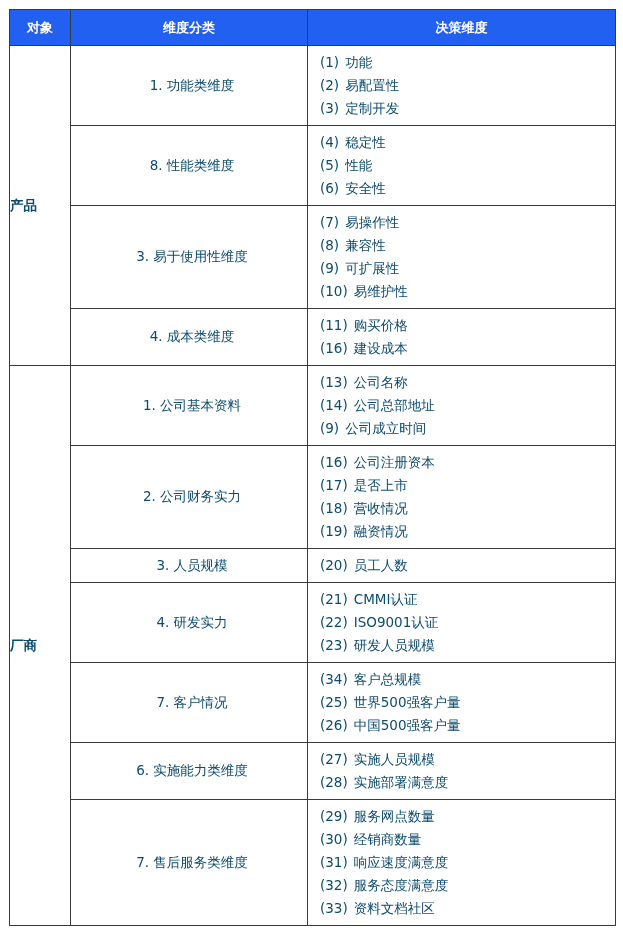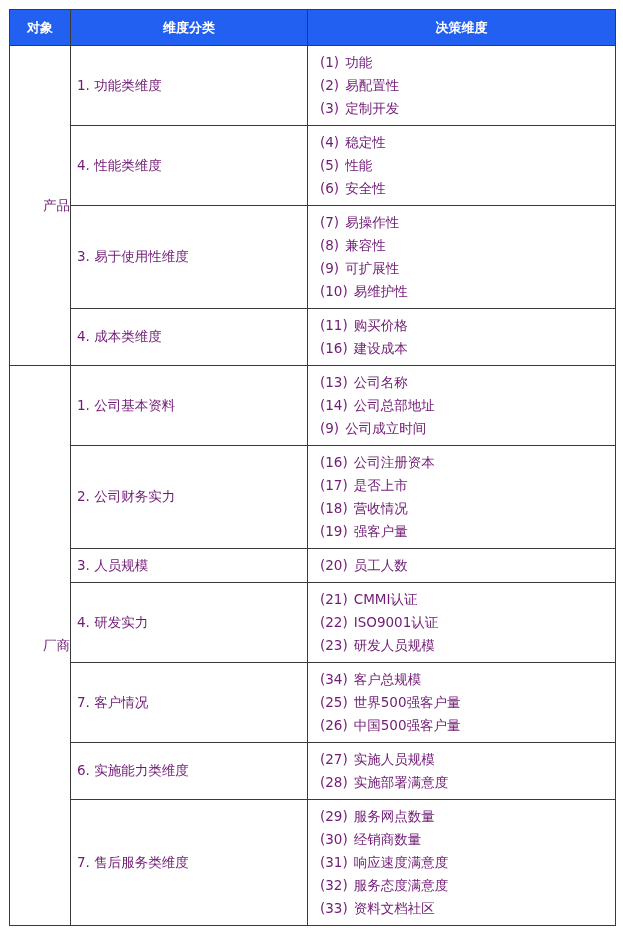--- a/index.html
+++ b/index.html
@@ -7,25 +7,25 @@
          font-family: "DejaVu Sans", "Liberation Sans", sans-serif; }
   table.grid {
     position: absolute; left: 9px; top: 9px;
     width: 606px; border-collapse: collapse; table-layout: fixed;
   }
   table.grid th {
     background: #2160f0; color: #ffffff; font-weight: bold; font-size: 13px;
     height: 35px; text-align: center; border: 1px solid #3a3a3a; padding: 0;
   }
   table.grid td {
-    border: 1px solid #3a3a3a; color: #701a75; font-size: 13.5px;
+    border: 1px solid #3a3a3a; color: #0c4a6e; font-size: 13.5px;
     vertical-align: middle; padding: 0;
   }
-  td.obj { text-align: right; font-weight: normal; color: #111; font-size: 13.5px; }
-  td.cat { padding-left: 6px !important; }
+  td.obj { text-align: left; font-weight: bold; color: #111; font-size: 13.5px; }
+  td.cat { padding-left: 6px !important; text-align: center; }
   td.dims { padding: 5px 0 5px 12px !important; }
   .dim { line-height: 23px; height: 23px; white-space: nowrap; }
   .dim .num { margin-right: 6px; }
   col.c1 { width: 61px; } col.c2 { width: 237px; } col.c3 { width: 308px; }
 </style>
 </head>
 <body>
 
 <table class="grid">
   <colgroup>
@@ -44,21 +44,21 @@
       <tr>
         <td class="obj" rowspan="4">产品</td>
         <td class="cat">1. 功能类维度</td>
         <td class="dims">
           <div class="dim"><span class="num">(1)</span><span>功能</span></div>
           <div class="dim"><span class="num">(2)</span><span>易配置性</span></div>
           <div class="dim"><span class="num">(3)</span><span>定制开发</span></div>
         </td>
       </tr>
       <tr>
-        <td class="cat">4. 性能类维度</td>
+        <td class="cat">8. 性能类维度</td>
         <td class="dims">
           <div class="dim"><span class="num">(4)</span><span>稳定性</span></div>
           <div class="dim"><span class="num">(5)</span><span>性能</span></div>
           <div class="dim"><span class="num">(6)</span><span>安全性</span></div>
         </td>
       </tr>
       <tr>
         <td class="cat">3. 易于使用性维度</td>
         <td class="dims">
           <div class="dim"><span class="num">(7)</span><span>易操作性</span></div>
@@ -82,21 +82,21 @@
           <div class="dim"><span class="num">(14)</span><span>公司总部地址</span></div>
           <div class="dim"><span class="num">(9)</span><span>公司成立时间</span></div>
         </td>
       </tr>
       <tr>
         <td class="cat">2. 公司财务实力</td>
         <td class="dims">
           <div class="dim"><span class="num">(16)</span><span>公司注册资本</span></div>
           <div class="dim"><span class="num">(17)</span><span>是否上市</span></div>
           <div class="dim"><span class="num">(18)</span><span>营收情况</span></div>
-          <div class="dim"><span class="num">(19)</span><span>强客户量</span></div>
+          <div class="dim"><span class="num">(19)</span><span>融资情况</span></div>
         </td>
       </tr>
       <tr>
         <td class="cat">3. 人员规模</td>
         <td class="dims">
           <div class="dim"><span class="num">(20)</span><span>员工人数</span></div>
         </td>
       </tr>
       <tr>
         <td class="cat">4. 研发实力</td>

